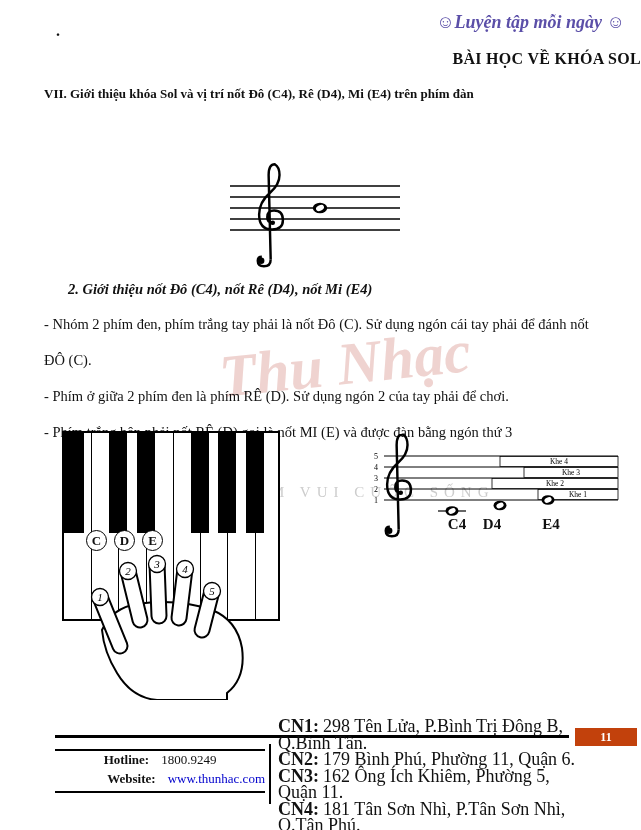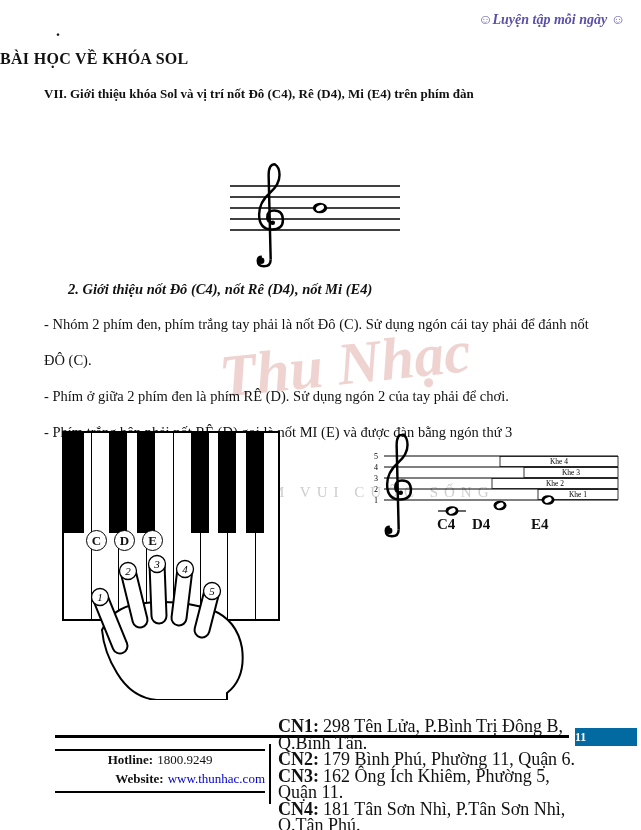--- a/index.html
+++ b/index.html
@@ -20,26 +20,26 @@
   }
   #wm-sub {
     left:228px; top:484px; font-size:15px; letter-spacing:6px;
     color:rgba(170,170,170,0.6); z-index:0; white-space:nowrap;
   }
 
   .z1 { z-index:1; }
 
   #stray-dot { left:56px; top:22px; font-size:16px; font-weight:bold; }
   #header-note {
-    right:16px; top:12px; font-size:14px; font-style:italic; font-weight:bold;
+    right:16px; top:12px; font-size:18px; font-style:italic; font-weight:bold;
     color:#5b4fa8;
     margin-left:44px;
   }
   #page-title {
-    left:0; top:50px; width:641px; text-align:left;
+    left:0; top:50px; width:641px; text-align:right;
     font-size:16px; font-weight:bold; letter-spacing:.3px;
   }
   #heading-vii { left:44px; top:86px; width:580px; font-size:13px; font-weight:bold; }
   #sub1 { left:60px; top:116px; font-size:14.5px; font-weight:bold; font-style:italic; }
   #sub2 { left:68px; top:281px; font-size:14.5px; font-weight:bold; font-style:italic; }
 
   #paragraphs { left:44px; top:306px; width:564px; font-size:14.5px; line-height:36px; }
 
   
   #keyboard {
@@ -51,38 +51,38 @@
   .key-circle {
     position:absolute; width:21px; height:21px; border:1.5px solid #000;
     border-radius:50%; background:#fff; text-align:center; line-height:19px;
     font-size:13px; font-weight:bold; z-index:3;
   }
 
   #hand-svg { left:62px; top:548px; z-index:2; }
   #staff1-svg { left:225px; top:142px; }
   #staff2-svg { left:372px; top:434px; }
 
-  .note-label { position:absolute; top:516px; width:40px; 
+  .note-label { position:absolute; top:516px; width:40px; text-align:center;
     font-size:15px; font-weight:bold; }
 
   
   #footer-rule { left:55px; top:735px; width:514px; height:2.5px; background:#000; }
   #page-num-box {
-    left:575px; top:728px; width:62px; height:18px; background:#0369a1;
-    color:#fff; font-size:12px; font-weight:bold; line-height:18px;
+    left:575px; top:728px; width:62px; height:18px; background:#c2410c;
+    color:#fff; text-align:center; font-size:12px; font-weight:bold; line-height:18px;
   }
   #left-rule-top { left:55px; top:749px; width:210px; height:2px; background:#000; }
   #left-rule-bot { left:55px; top:791px; width:210px; height:2px; background:#000; }
   #footer-vdiv { left:269px; top:744px; width:2px; height:60px; background:#000; }
   #hotline-row { left:55px; top:752px; width:210px; text-align:center; font-size:13px; }
   #website-row { left:55px; top:771px; width:210px; text-align:right; font-size:13px; }
   #website-row a { color:#0000cc; text-decoration:none; cursor:pointer; }
   #cn-block { left:278px; top:718px; width:300px; font-size:18px; line-height:16.5px; }
   .cn-row b { margin-right:4px; }
-  #hotline-row b, #website-row b { margin-right:4px; }
+  #hotline-row b, #website-row b { margin-right:12px; }
 </style>
 </head>
 <body>
 
 <div id="page">
 
   <div class="abs" id="wm-main">Thu Nhạc</div>
   <div class="abs" id="wm-sub">NIỀM VUI CUỘC SỐNG</div>
 
   <div class="abs z1" id="stray-dot">.</div>

